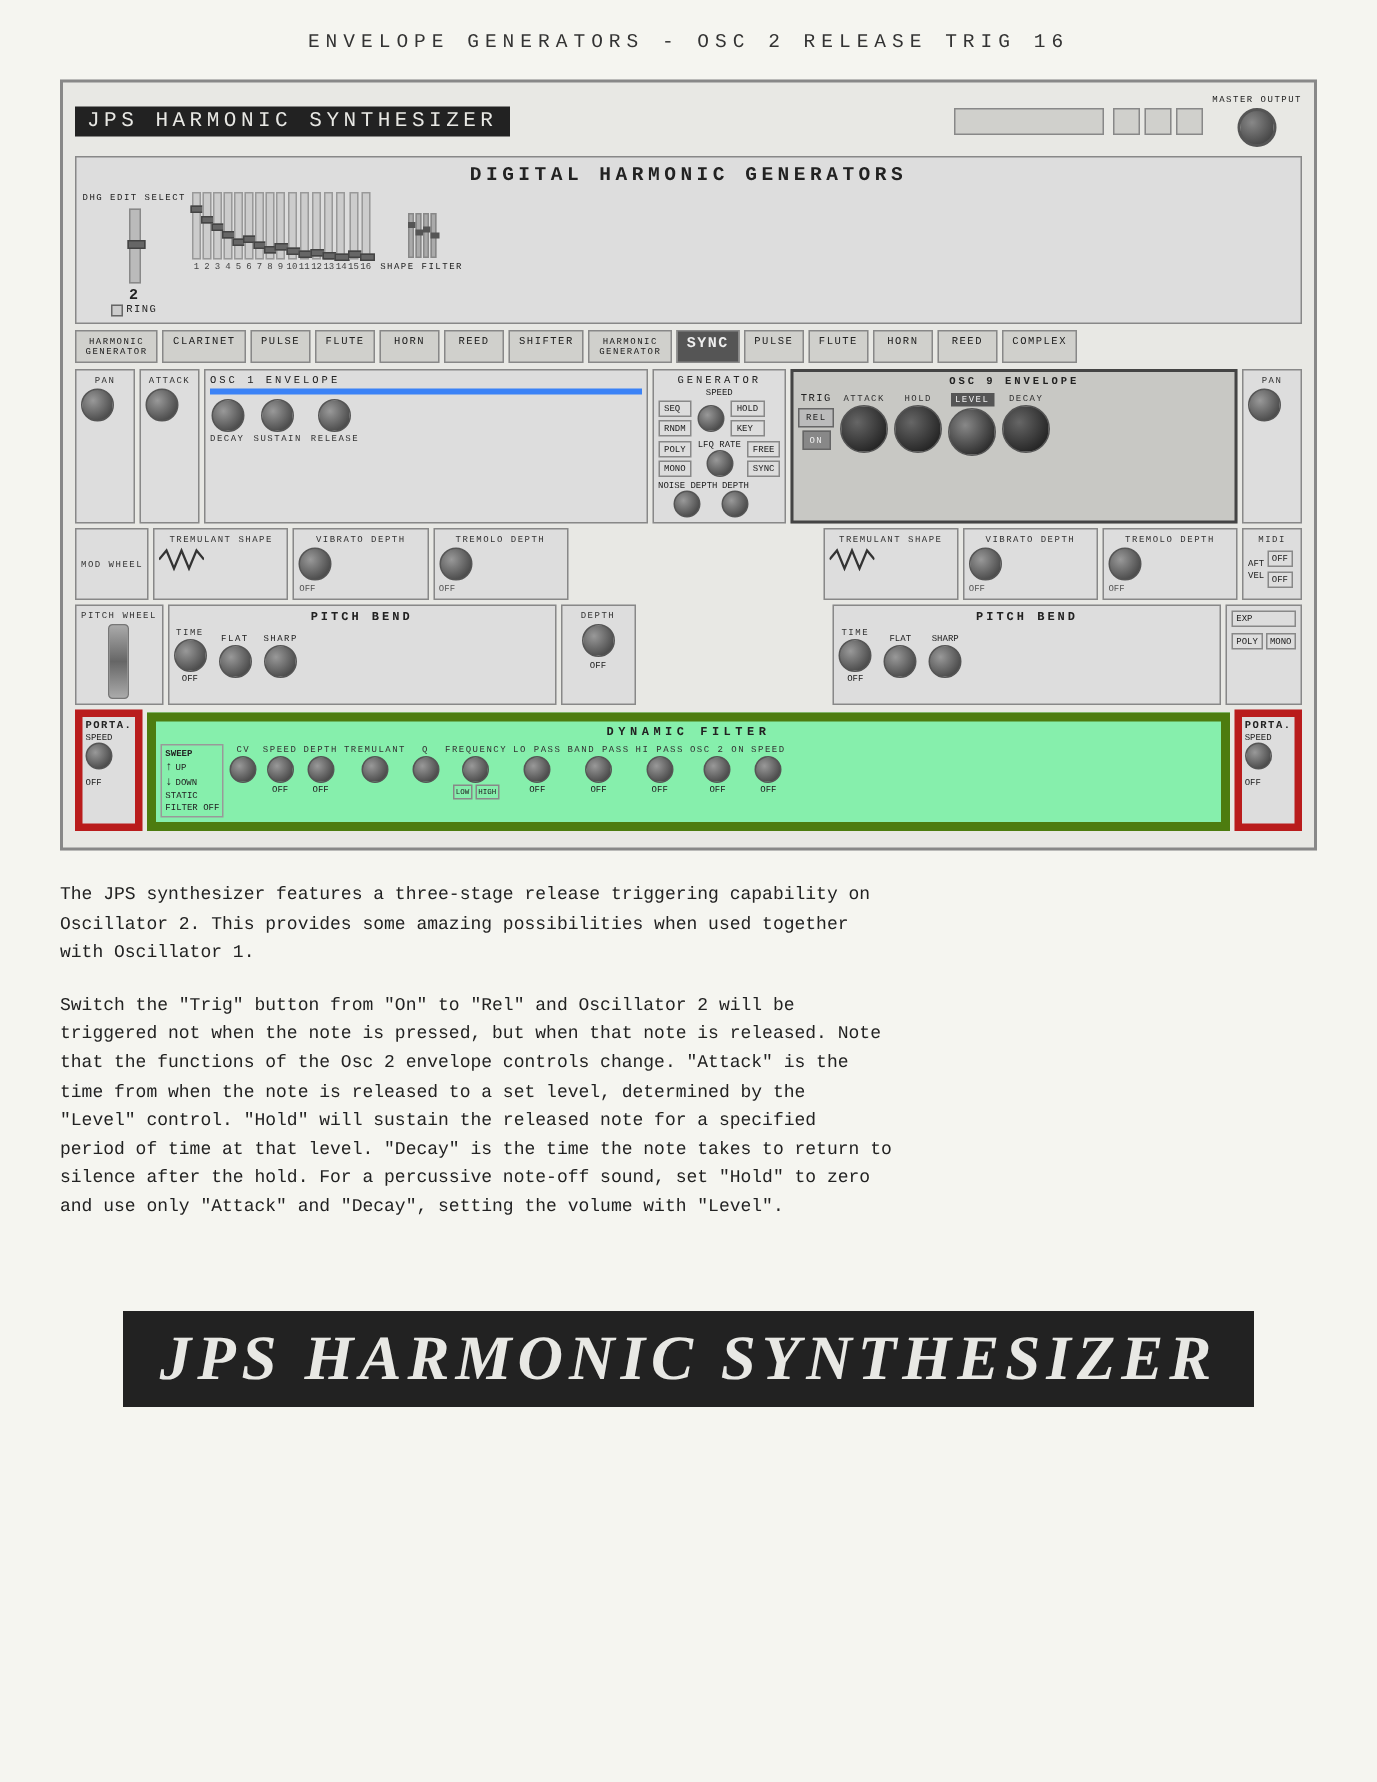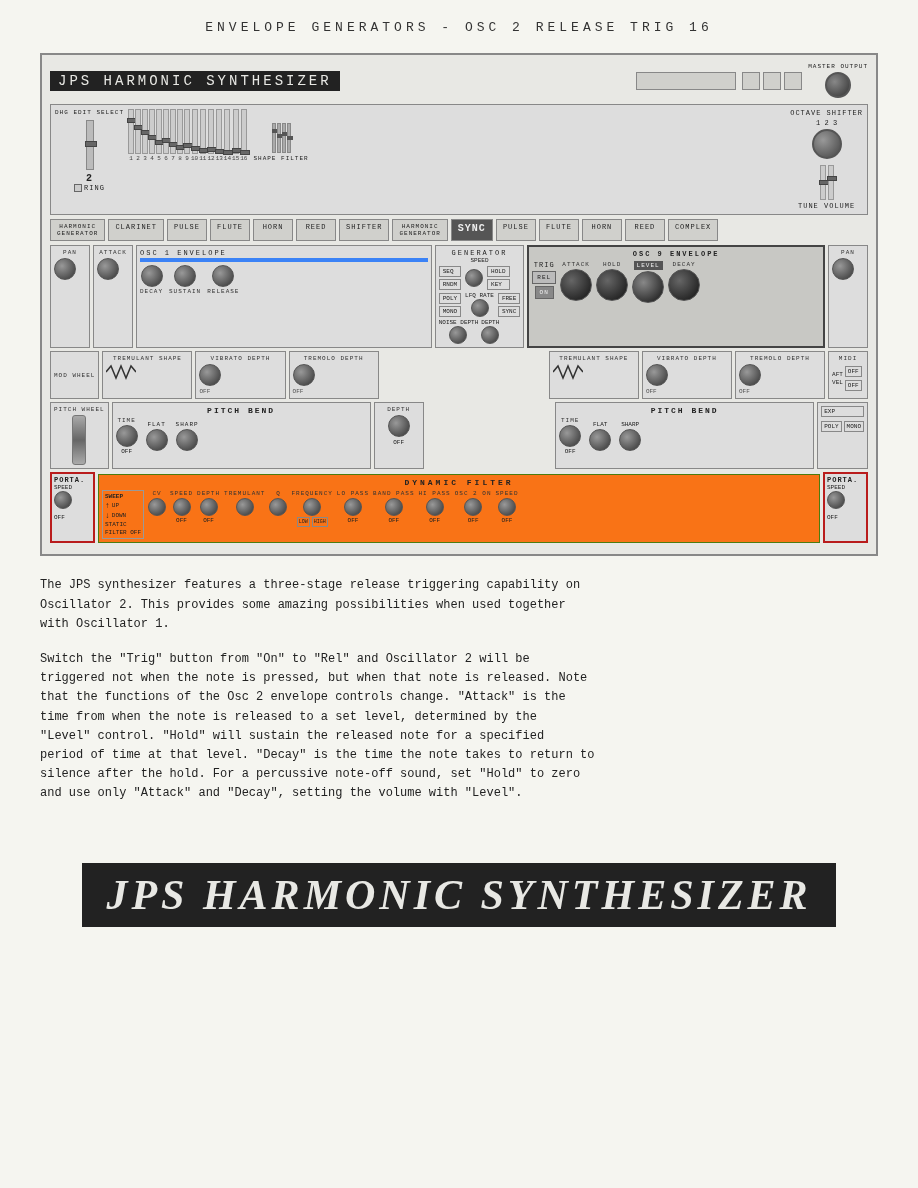--- a/index.html
+++ b/index.html
@@ -307,23 +307,23 @@
     }
 
     
     .toggle-off {
       font-size: 6px;
       color: #555;
     }
 
     
     .dynfilter-section {
-      border: 1px solid #4d7c0f;
+      border: 6px solid #4d7c0f;
       padding: 3px;
-      background: #f97316;
+      background: #86efac;
       margin-top: 2px;
     }
     .dynfilter-title {
       text-align: center;
       font-size: 8px;
       letter-spacing: 3px;
       font-weight: bold;
     }
 
     
@@ -429,21 +429,21 @@
       flex-direction: column;
       align-items: center;
       gap: 1px;
     }
     .trig-on {
       background: #888;
       color: #eee;
     }
 
     .porta-section {
-      border: 2px solid #b91c1c;
+      border: 5px solid #b91c1c;
       padding: 2px;
       background: #ddd;
       min-width: 45px;
     }
   </style>
 </head>
 <body>
 
 <div class="page-header">ENVELOPE GENERATORS - OSC 2 RELEASE TRIG 16</div>
 
@@ -461,20 +461,21 @@
         <div class="header-sq"></div>
       </div>
       <div class="master-output flex-col flex-center">
         <span style="font-size:6px;letter-spacing:1px;">MASTER OUTPUT</span>
         <div class="master-knob"></div>
       </div>
     </div>
   </div>
 
   <div class="dhg-section">
+    <div class="dhg-title">DIGITAL HARMONIC GENERATORS</div>
     <div class="dhg-inner">
 
       <div class="dhg-left">
         <div style="font-size:6px;letter-spacing:1px;text-align:center;">DHG EDIT SELECT</div>
         <div style="margin-top:4px;display:flex;flex-direction:column;align-items:center;gap:3px;">
           <div class="dhg-slider">
             <div class="dhg-slider-thumb"></div>
           </div>
           <div style="font-size:10px;font-weight:bold;">2</div>
         </div>
@@ -597,35 +598,20 @@
                 <div class="sf-thumb" style="top:8px;"></div>
               </div>
             <div class="sf">
                 <div class="sf-thumb" style="top:12px;"></div>
               </div>
           </div>
           <div style="font-size:6px;letter-spacing:1px;margin-top:2px;">SHAPE FILTER</div>
         </div>
       </div>
 
-      <div class="dhg-right">
-        <div class="octave-label">OCTAVE SHIFTER</div>
-        <div style="font-size:7px;">1 2 3</div>
-        <div class="octave-knob"></div>
-
-        <div style="display:flex;gap:2px;margin-top:4px;">
-          <div class="fader-track" style="height:35px;">
-            <div class="fader-knob" style="top:14px;"></div>
-          </div>
-          <div class="fader-track" style="height:35px;">
-            <div class="fader-knob" style="top:10px;"></div>
-          </div>
-        </div>
-        <div class="tune-vol">TUNE VOLUME</div>
-      </div>
 
     </div>
   </div>
 
   <div class="preset-row">
     <div class="preset-btn" style="font-size:6px;line-height:1.2;">HARMONIC<br>GENERATOR</div>
     <div class="preset-btn">CLARINET</div>
     <div class="preset-btn">PULSE</div>
     <div class="preset-btn">FLUTE</div>
     <div class="preset-btn">HORN</div>

